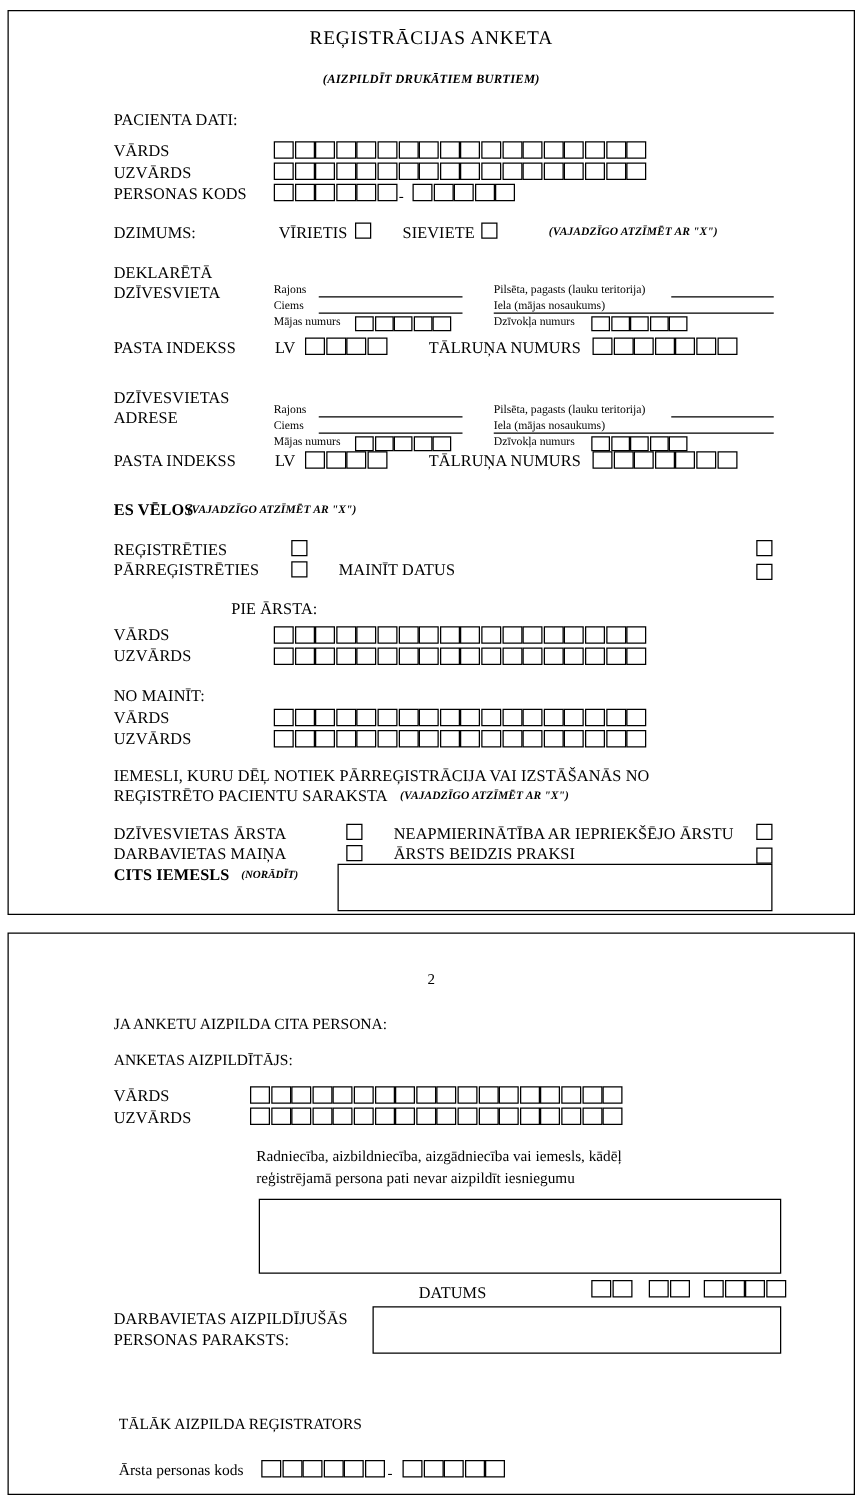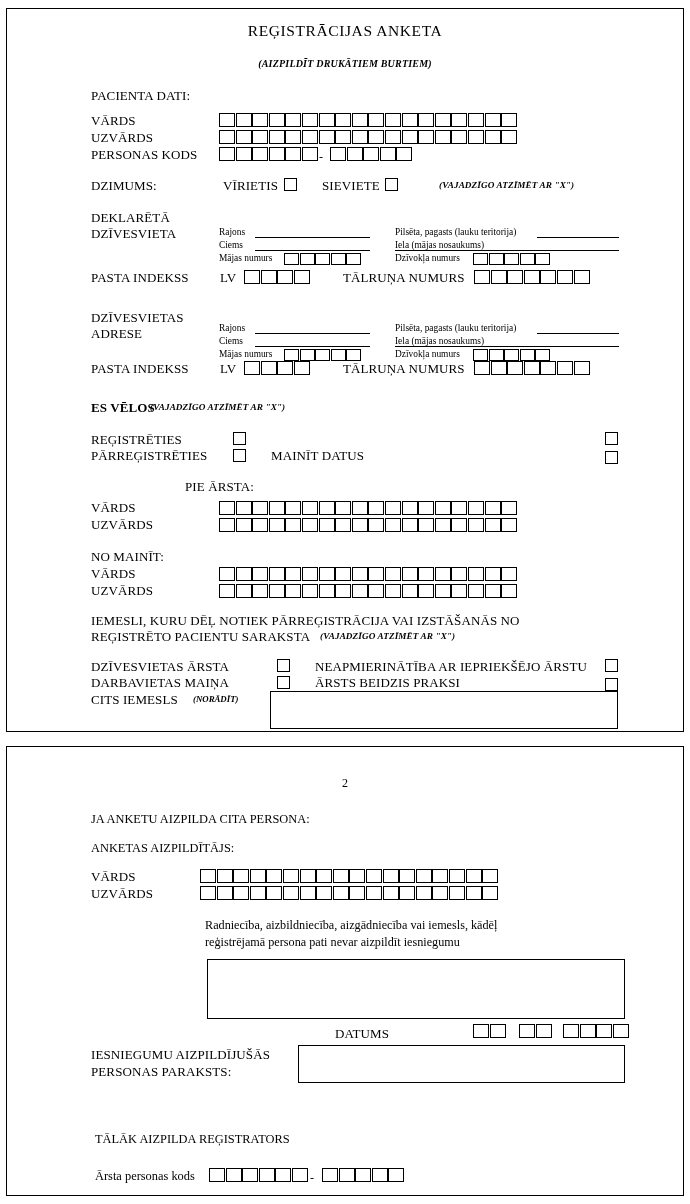--- a/index.html
+++ b/index.html
@@ -350,21 +350,21 @@
   <div class="t cap" style="left:84px;top:651px;">DZĪVESVIETAS ĀRSTA</div>
   <div class="cb" style="left:270px;top:650px;width:13px;height:13px;"></div>
   <div class="t cap" style="left:308px;top:651px;">NEAPMIERINĀTĪBA AR IEPRIEKŠĒJO ĀRSTU</div>
   <div class="cb" style="left:598px;top:650px;width:13px;height:13px;"></div>
 
   <div class="t cap" style="left:84px;top:667px;">DARBAVIETAS MAIŅA</div>
   <div class="cb" style="left:270px;top:667px;width:13px;height:13px;"></div>
   <div class="t cap" style="left:308px;top:667px;">ĀRSTS BEIDZIS PRAKSI</div>
   <div class="cb" style="left:598px;top:669px;width:13px;height:13px;"></div>
 
-  <div class="t cap" style="left:84px;top:684px;">CITS IEMESLS</div>
+  <div class="t cap" style="left:84px;top:684px;font-weight:bold;">CITS IEMESLS</div>
   <div class="t ital2" style="left:186px;top:686px;">(NORĀDĪT)</div>
   <div class="bigbox" style="left:263px;top:682px;width:348px;height:38px;"></div>
 
 </div>
 </div>
 
 <div class="page" id="page-2">
 <div class="inner">
 
   <div class="t num" style="left:0;right:0;top:30px;text-align:center;">2</div>
@@ -429,21 +429,21 @@
         <i style="width: 16px; height: 14px;"></i>
         <i style="width: 16px; height: 14px;"></i>
       </div>
   <div class="comb" id="p2-year" style="left:556px;top:277px;">
         <i style="width: 16px; height: 14px;"></i>
         <i style="width: 16px; height: 14px;"></i>
         <i style="width: 16px; height: 14px;"></i>
         <i style="width: 16px; height: 14px;"></i>
       </div>
 
-  <div class="t cap" style="left:84px;top:301px;">IESNIEGUMU AIZPILDĪJUŠĀS</div>
+  <div class="t cap" style="left:84px;top:301px;">DARBAVIETAS AIZPILDĪJUŠĀS</div>
   <div class="t cap" style="left:84px;top:318px;">PERSONAS PARAKSTS:</div>
   <div class="bigbox" style="left:291px;top:298px;width:327px;height:38px;"></div>
 
   <div class="t cap-sm" style="left:88px;top:386px;">TĀLĀK AIZPILDA REĢISTRATORS</div>
 
   <div class="t cap-sm" style="left:88px;top:423px;">Ārsta personas kods</div>
   <div class="comb" id="p2-dk-left" style="left:202px;top:421px;">
         <i style="width: 16px; height: 14px;"></i>
         <i style="width: 16px; height: 14px;"></i>
         <i style="width: 16px; height: 14px;"></i>

